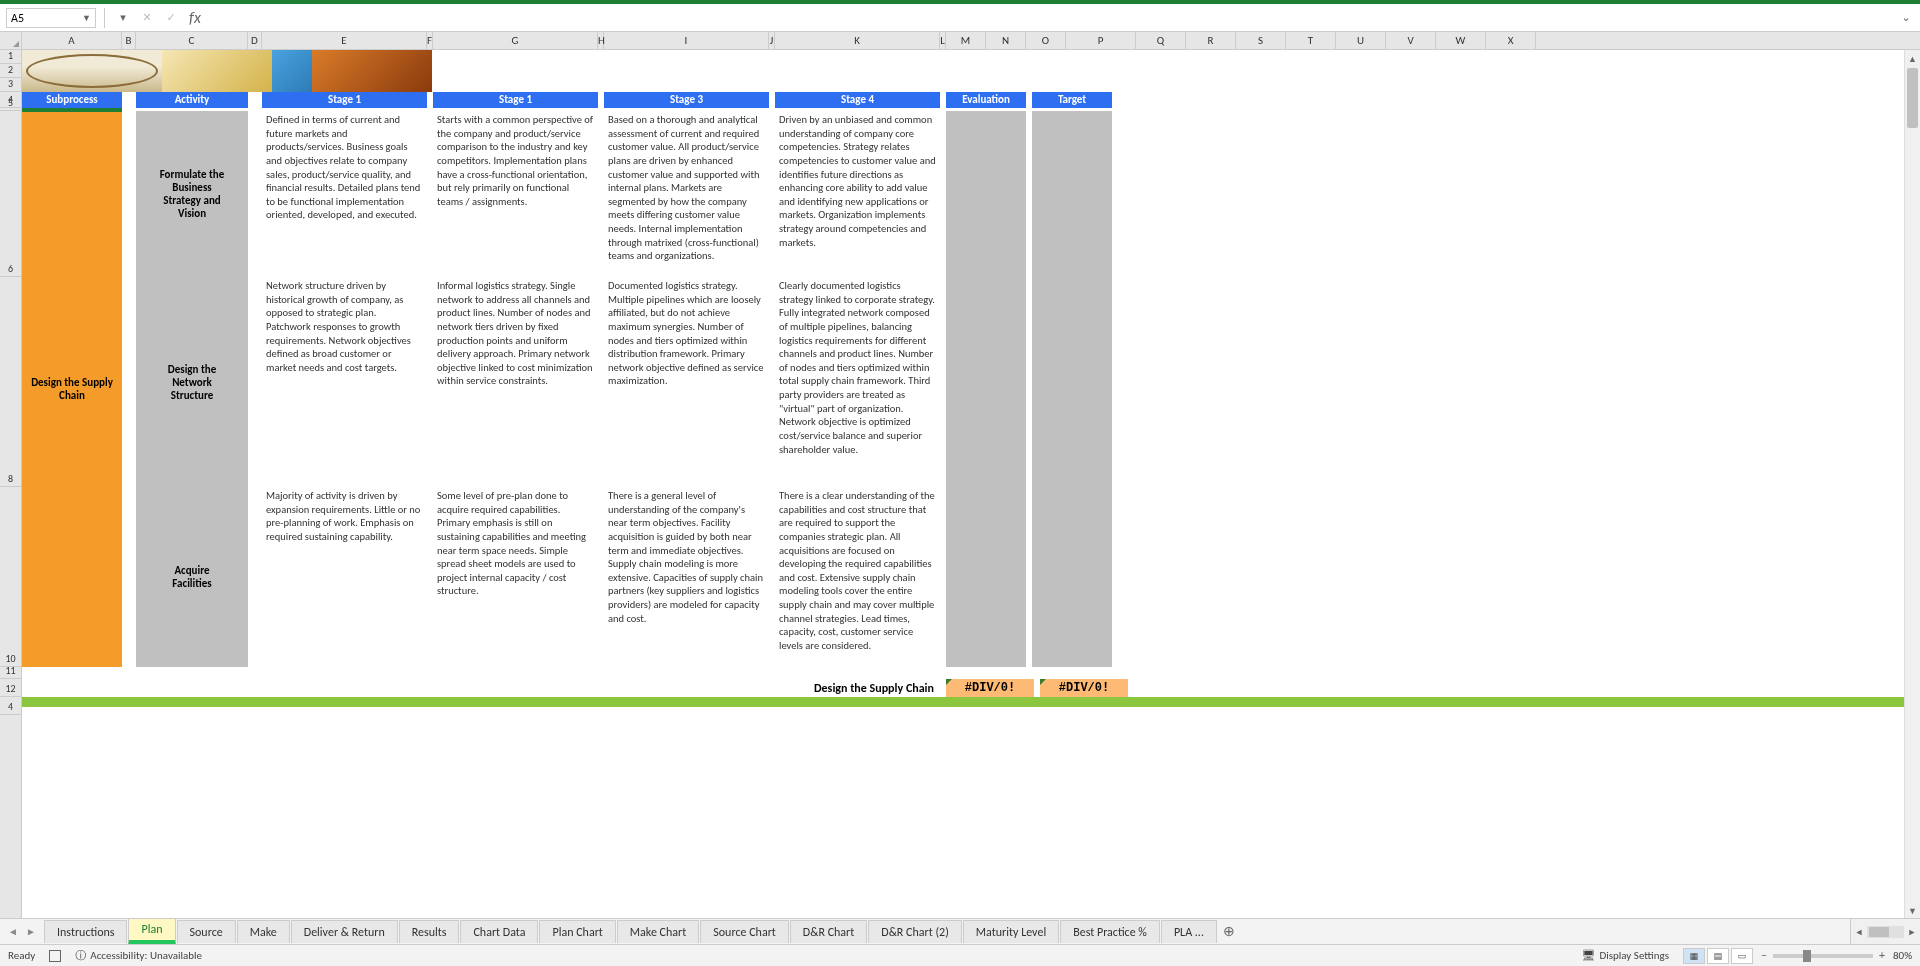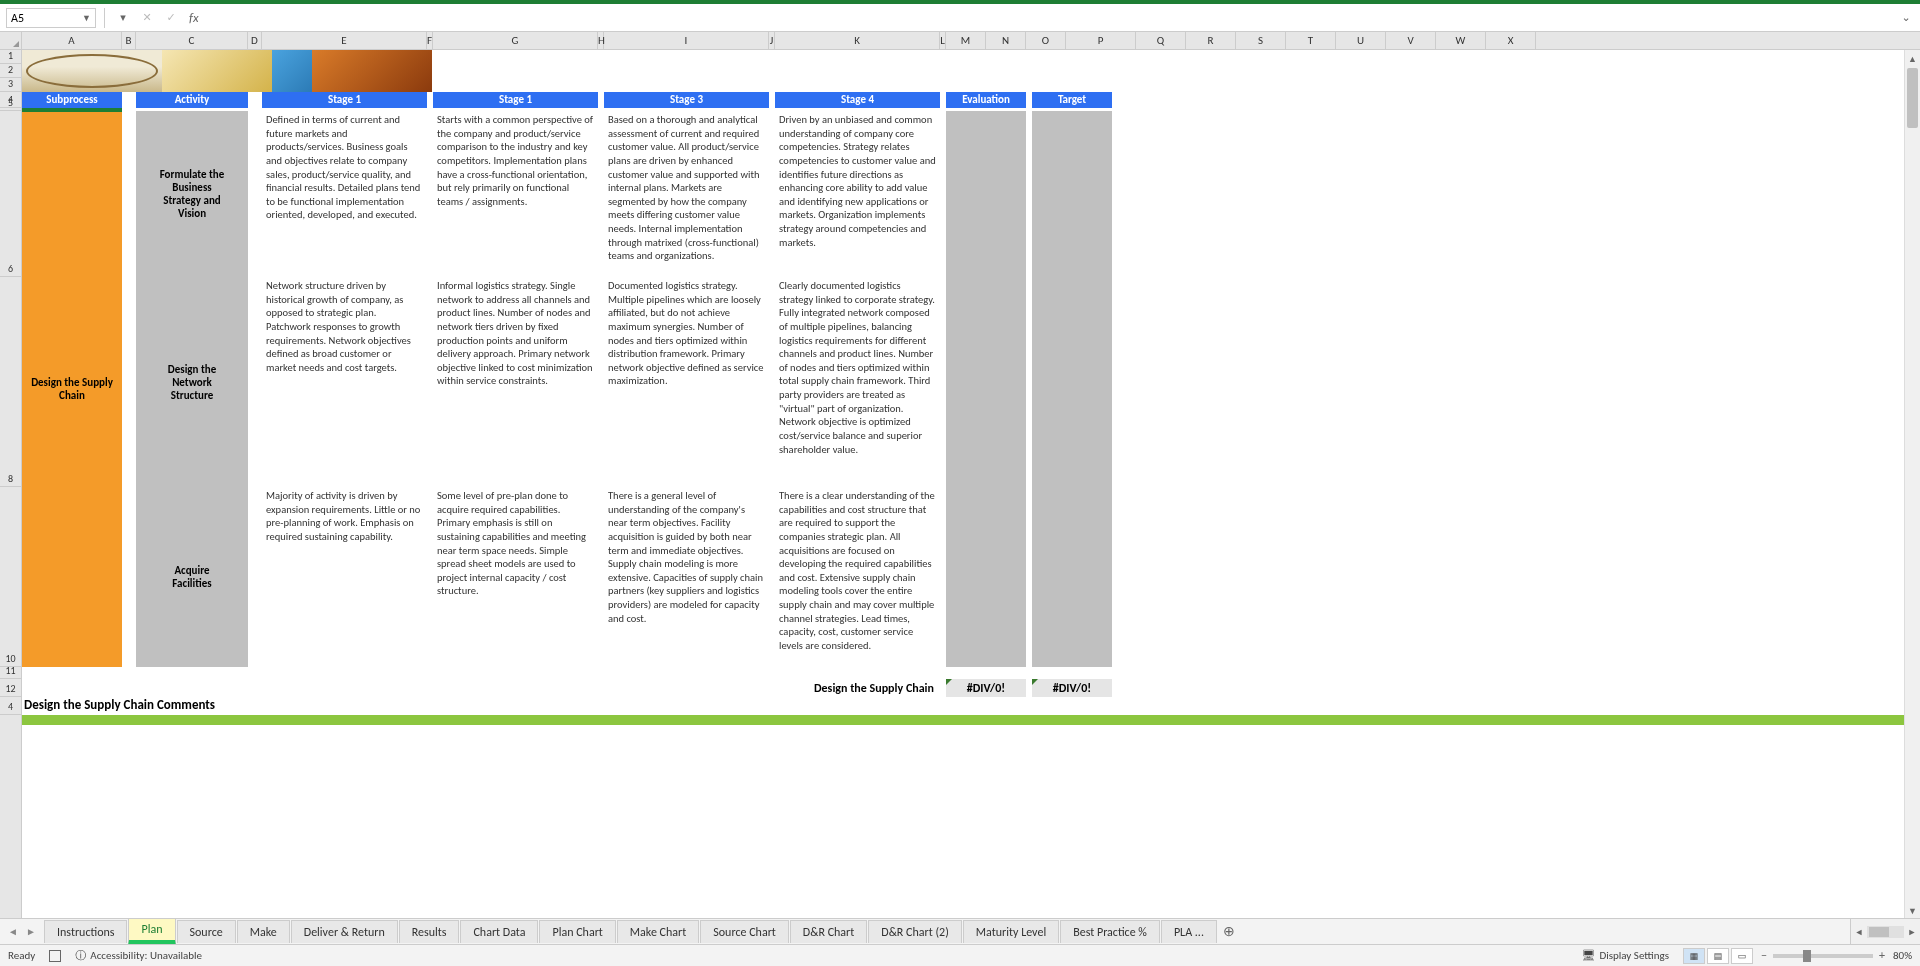--- a/index.html
+++ b/index.html
@@ -6,21 +6,21 @@
 body { font-family: Calibri, Arial, sans-serif; font-size: 11px; overflow: hidden; background: #fff; color: #000; }
 
 
 .app-top { height: 4px; background: #1e7e34; }
 
 
 .formula-bar { display: flex; align-items: center; height: 28px; border-bottom: 1px solid #ccc; background: #fff; padding: 2px 6px; gap: 4px; }
 .name-box { width: 90px; height: 20px; border: 1px solid #ccc; background: #fff; font-size: 12px; padding: 0 4px; display: flex; align-items: center; justify-content: space-between; }
 .name-box-sep { width: 1px; height: 20px; background: #ccc; margin: 0 4px; }
 .fb-btn { width: 20px; height: 20px; display: flex; align-items: center; justify-content: center; color: #666; cursor: pointer; }
-.fx-label { font-style: italic; color: #666; font-size: 13px; margin-left: 4px; }
+.fx-label { font-style: italic; color: #666; font-size: 16px; margin-left: 4px; }
 .formula-input { flex: 1; height: 20px; border: none; outline: none; font-size: 12px; padding: 0 4px; }
 .formula-expand { width: 16px; color: #666; display: flex; align-items: center; justify-content: center; }
 
 
 .grid-area { position: relative; height: calc(100vh - 4px - 28px - 26px - 22px); overflow: hidden; background: #fff; }
 .col-headers { display: flex; height: 18px; background: #e6e6e6; border-bottom: 1px solid #ccc; position: sticky; top: 0; z-index: 5; }
 .corner { width: 22px; border-right: 1px solid #ccc; background: #e6e6e6; position: relative; }
 .corner::after { content: ''; position: absolute; right: 2px; bottom: 2px; width: 0; height: 0; border-left: 6px solid transparent; border-bottom: 6px solid #999; }
 .col-h { border-right: 1px solid #ccc; text-align: center; font-size: 11px; color: #333; line-height: 18px; }
 .col-A { width: 100px; } .col-B { width: 14px; } .col-C { width: 112px; } .col-D { width: 14px; }
@@ -56,21 +56,21 @@
 .act-cell { width: 112px; background: #c0c0c0; color: #000; display: flex; align-items: center; justify-content: center; text-align: center; font-weight: bold; font-size: 11px; padding: 20px; }
 .gap-d { width: 14px; }
 .stage-cell { width: 165px; font-size: 10.5px; line-height: 1.3; padding: 2px 4px; color: #333; vertical-align: top; }
 .gap-s { width: 6px; }
 .eval-cell { width: 80px; background: #c0c0c0; }
 .target-cell { width: 80px; background: #c0c0c0; }
 .row-gap { height: 3px; }
 
 .row-12 { display: flex; height: 18px; align-items: center; }
 .sum-label { font-weight: bold; font-size: 12px; width:165px; text-align:right; padding-right:6px; }
-.err-box { width: 80px; background: #e5e5e5; font-weight: bold; text-align: center; font-size: 12px; line-height: 18px; position:relative; }
+.err-box { width: 88px; background: #fdba74; font-weight: bold; text-align: center; font-size: 12px; line-height: 18px; position:relative;font-family:Liberation Mono, monospace; }
 .err-tri{position:absolute;left:0;top:0;width:0;height:0;border-top:6px solid #3a7a2e;border-right:6px solid transparent;}
 .row-13 { height: 18px; font-weight: bold; font-size: 13px; padding-left: 2px; }
 .green-bar { height: 10px; background: #8cc63f; }
 
 
 .vscroll { position: absolute; right: 0; top: 18px; bottom: 0; width: 16px; background: #f0f0f0; border-left: 1px solid #ddd; }
 .vscroll .arr { height: 16px; display: flex; align-items: center; justify-content: center; color: #666; font-size: 9px; }
 .vscroll .thumb { position: absolute; left: 2px; right: 2px; top: 18px; height: 60px; background: #c0c0c0; border-radius: 2px; }
 
 
@@ -251,21 +251,20 @@
 
       <div class="row-12">
         <div style="width:753px"></div>
         <div class="sum-label">Design the Supply Chain</div>
         <div class="gap" style="width:6px"></div>
         <div class="err-box"><span class="err-tri"></span><span>#DIV/0!</span></div>
         <div class="gap" style="width:6px"></div>
         <div class="err-box"><span class="err-tri"></span><span>#DIV/0!</span></div>
       </div>
 
-      <div class="row-13">Design the Supply Chain Comments</div>
       <div class="green-bar"></div>
     </div>
   </div>
 
   <div class="vscroll">
     <div class="arr">▲</div>
     <div class="thumb"></div>
     <div class="arr" style="position:absolute;bottom:0;left:0;right:0">▼</div>
   </div>
 </div>

